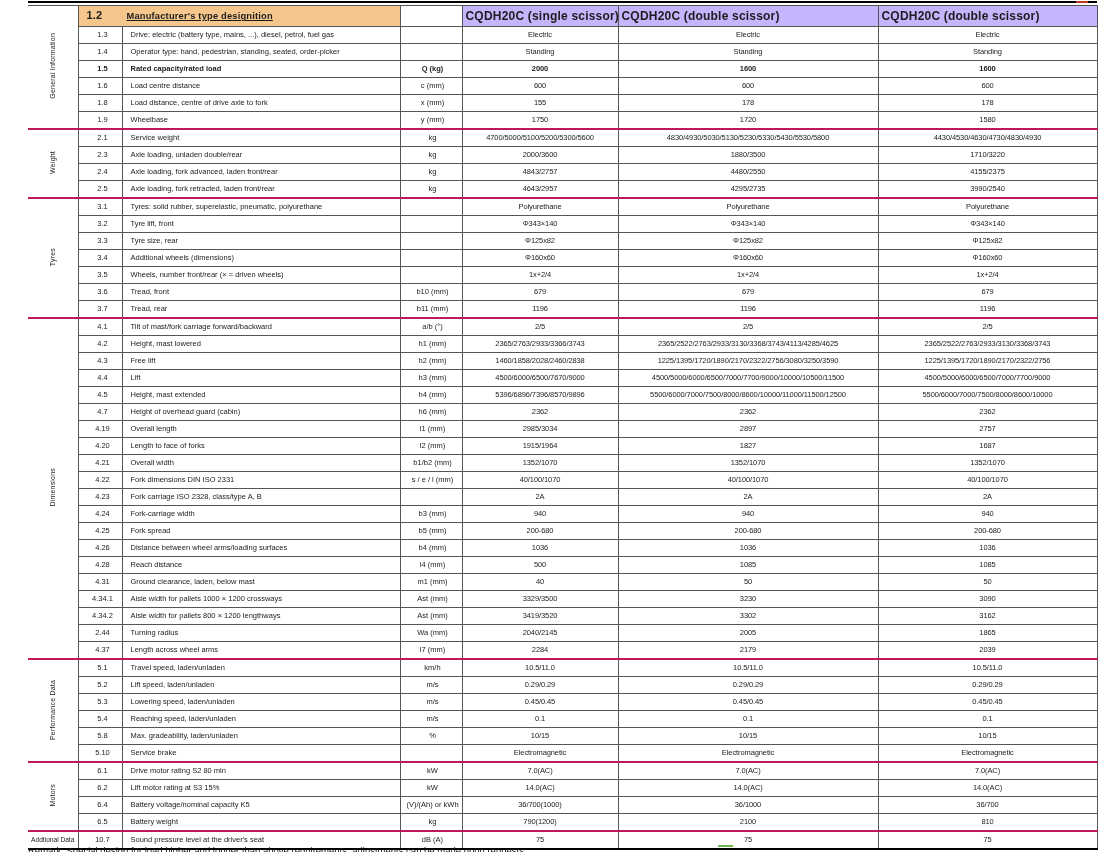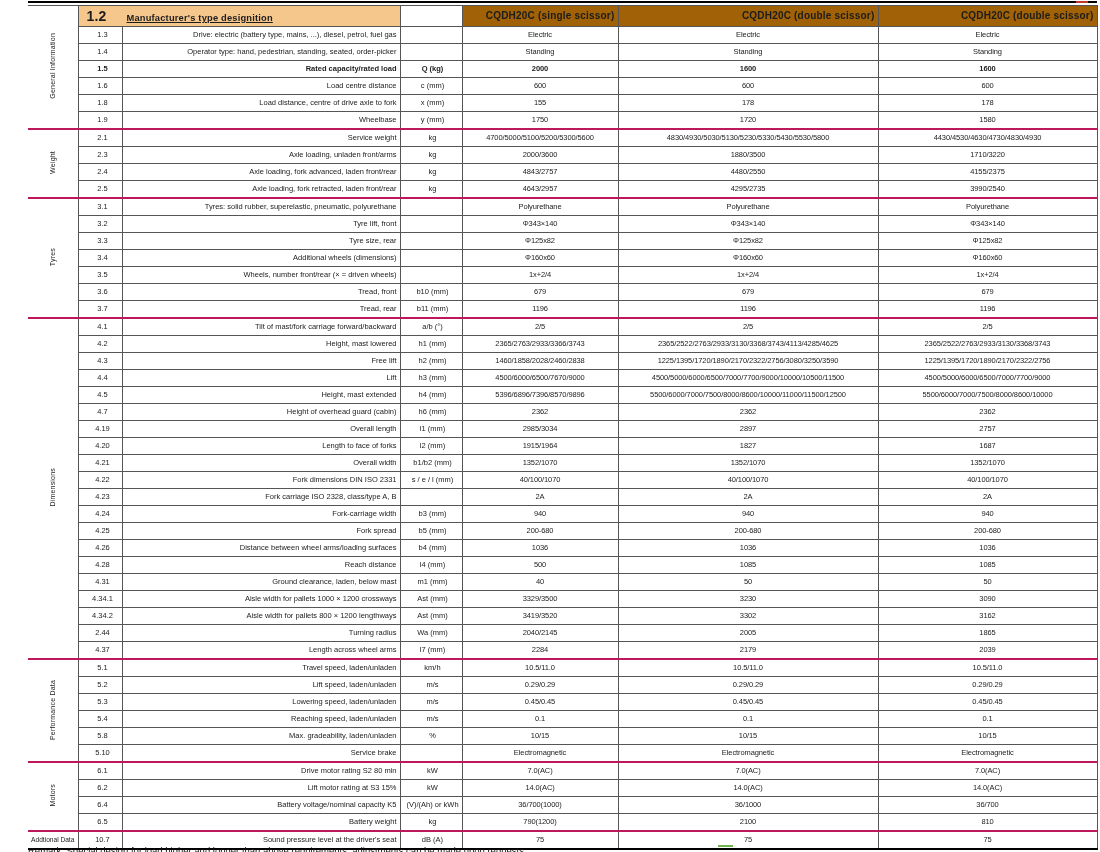--- a/index.html
+++ b/index.html
@@ -66,33 +66,33 @@
     white-space:nowrap;
     letter-spacing:.2px;
   }
   .hlabel{font-size:6.6px;color:#222;white-space:nowrap;}
   td.hdr-title{
     background:#f6c78c;
     font-weight:bold;
   }
   td.hdr-title .hno{
     display:inline-block;width:40px;padding-left:5px;
-    font-size:14px;letter-spacing:.2px;
+    font-size:11px;letter-spacing:.2px;
   }
   td.hdr-title .htitle{font-size:9.3px;letter-spacing:.2px;text-decoration:underline;}
   td.hdr-unit{background:#ffffff;}
   td.hdr-model{
-    background:#a16207;
+    background:#c4b5fd;
     font-weight:bold;
-    text-align:right;
-    font-size:10px;
+    text-align:left;
+    font-size:12px;
     letter-spacing:.2px;
   }
   td.num{text-align:center;padding-left:8px;color:#222;}
-  td.desc{text-align:right;padding-left:8px;color:#222;}
+  td.desc{text-align:left;padding-left:8px;color:#222;}
   td.unit{text-align:center;padding-left:6px;color:#222;}
   td.val{text-align:center;color:#222;letter-spacing:-0.1px;}
   tr.bold td.num, tr.bold td.desc, tr.bold td.unit, tr.bold td.val{font-weight:bold;}
   tr.sec-start td{border-top:2px solid #be185d;}
   #remark{
     position:absolute;left:28px;top:845px;
     font-size:9.5px;
     color:#111;
     white-space:nowrap;
   }
@@ -174,21 +174,21 @@
         <td class="cat" rowspan="4"><span class="vlabel">Weight</span></td>
         <td class="num">2.1</td>
         <td class="desc">Service weight</td>
         <td class="unit">kg</td>
         <td class="val">4700/5000/5100/5200/5300/5600</td>
         <td class="val">4830/4930/5030/5130/5230/5330/5430/5530/5800</td>
         <td class="val">4430/4530/4630/4730/4830/4930</td>
       </tr>
       <tr>
         <td class="num">2.3</td>
-        <td class="desc">Axle loading, unladen front/arms</td>
+        <td class="desc">Axle loading, unladen double/rear</td>
         <td class="unit">kg</td>
         <td class="val">2000/3600</td>
         <td class="val">1880/3500</td>
         <td class="val">1710/3220</td>
       </tr>
       <tr>
         <td class="num">2.4</td>
         <td class="desc">Axle loading, fork advanced, laden front/rear</td>
         <td class="unit">kg</td>
         <td class="val">4843/2757</td>

